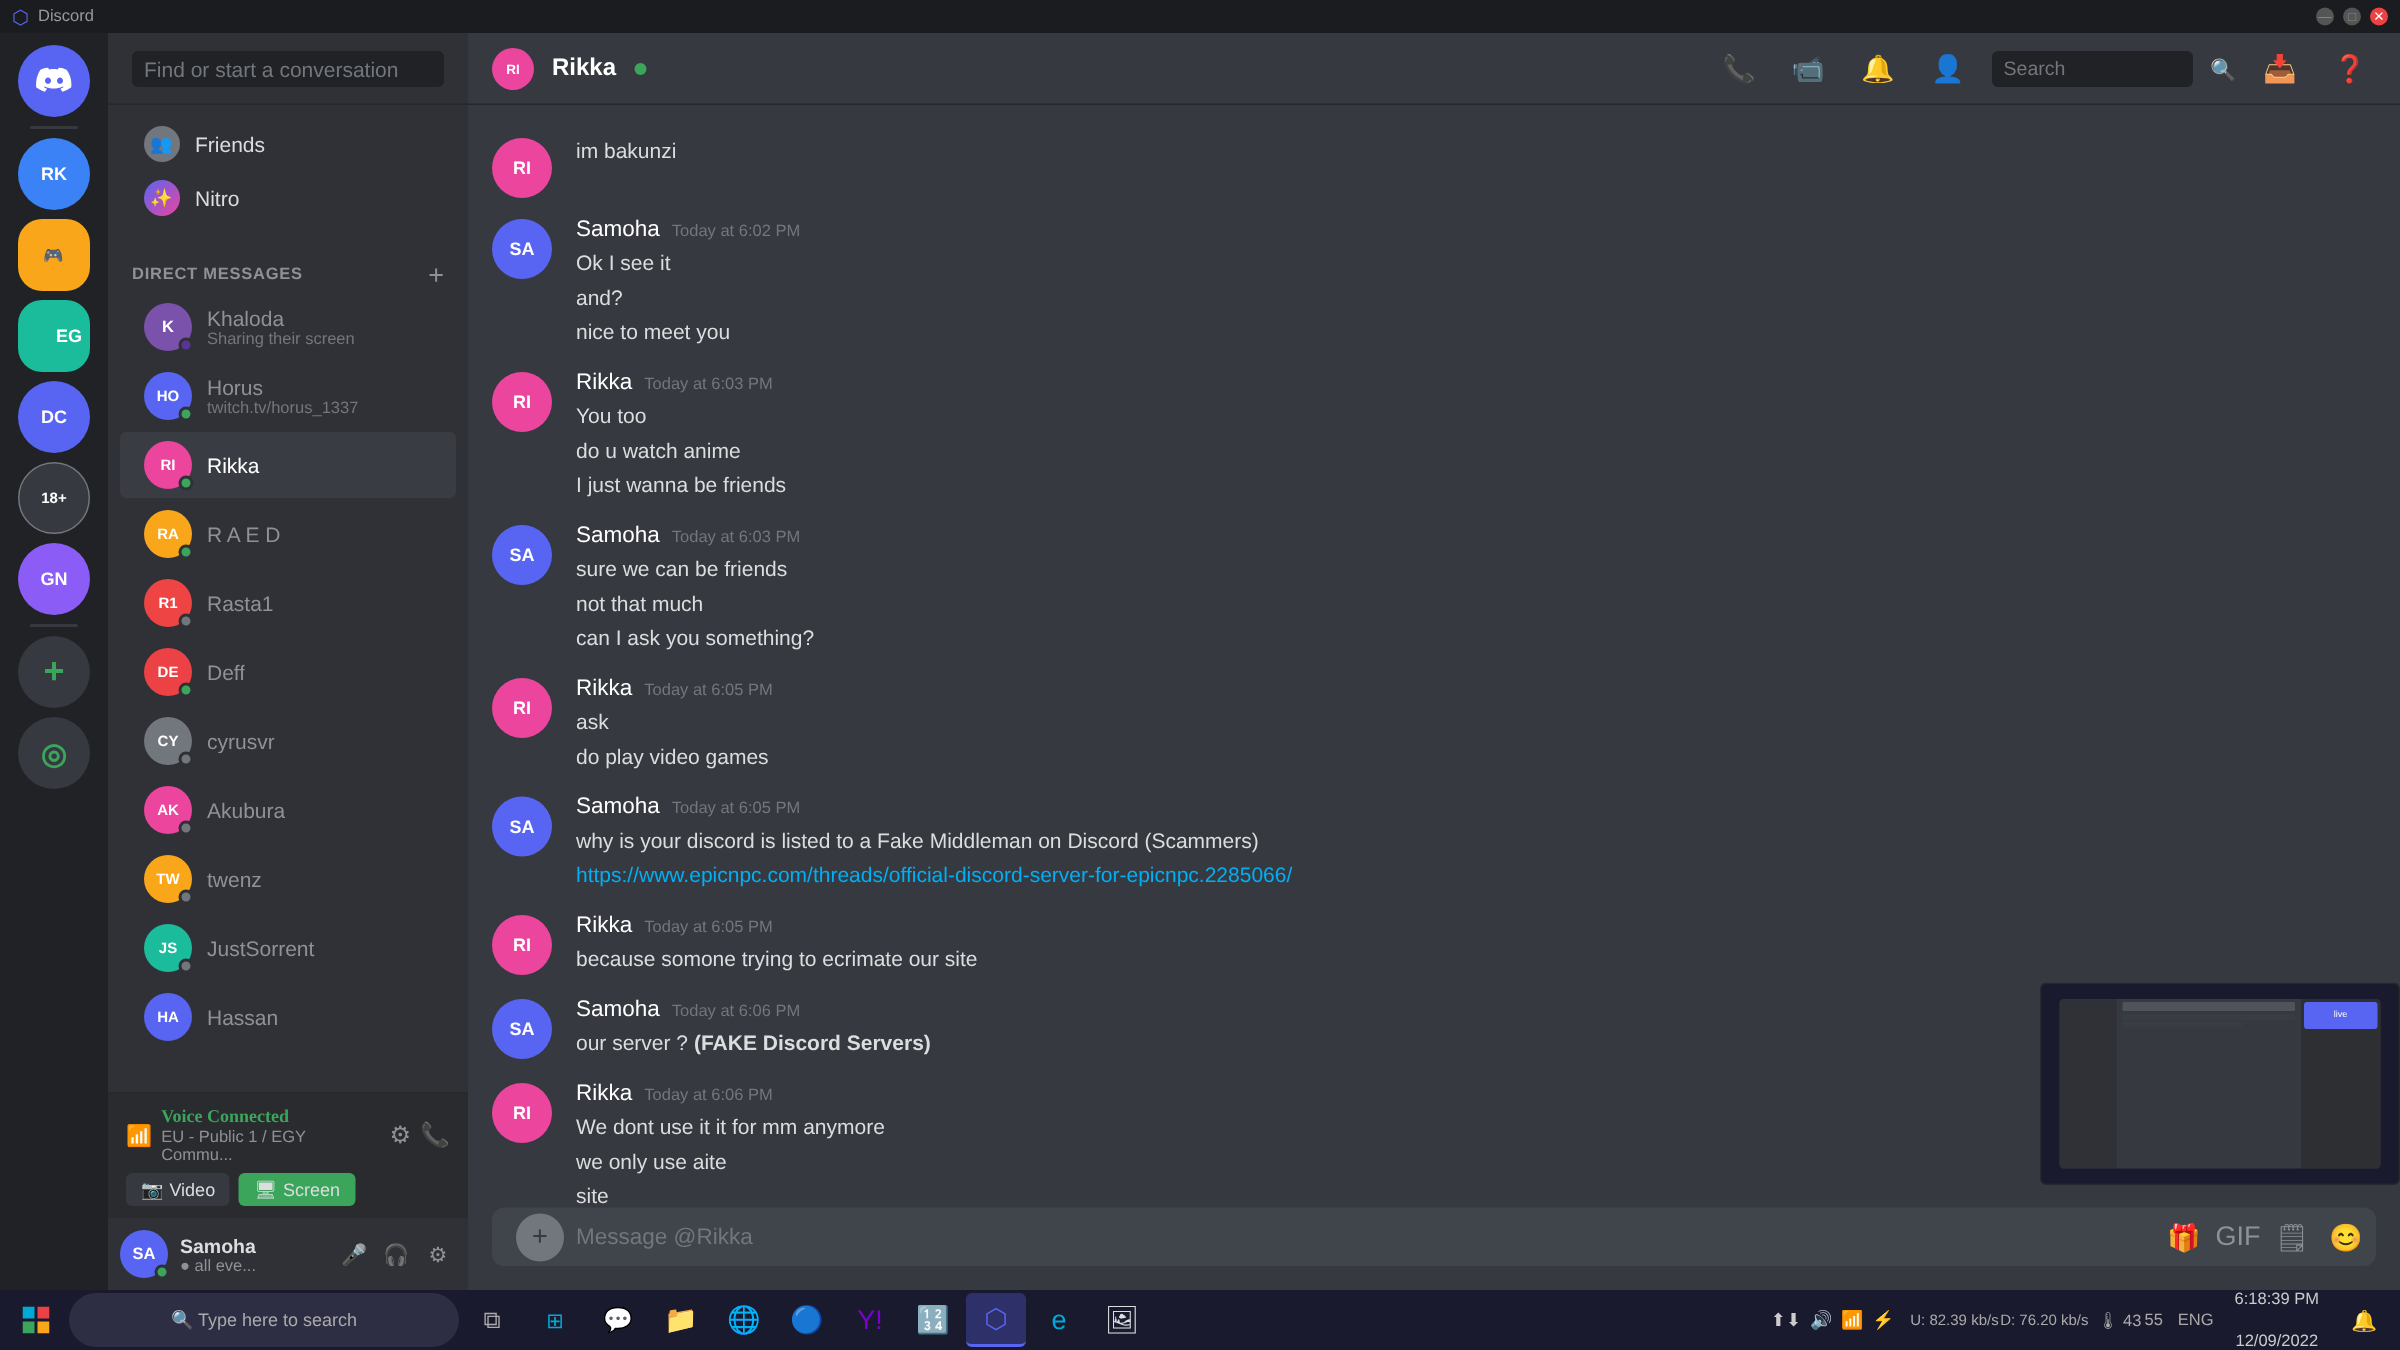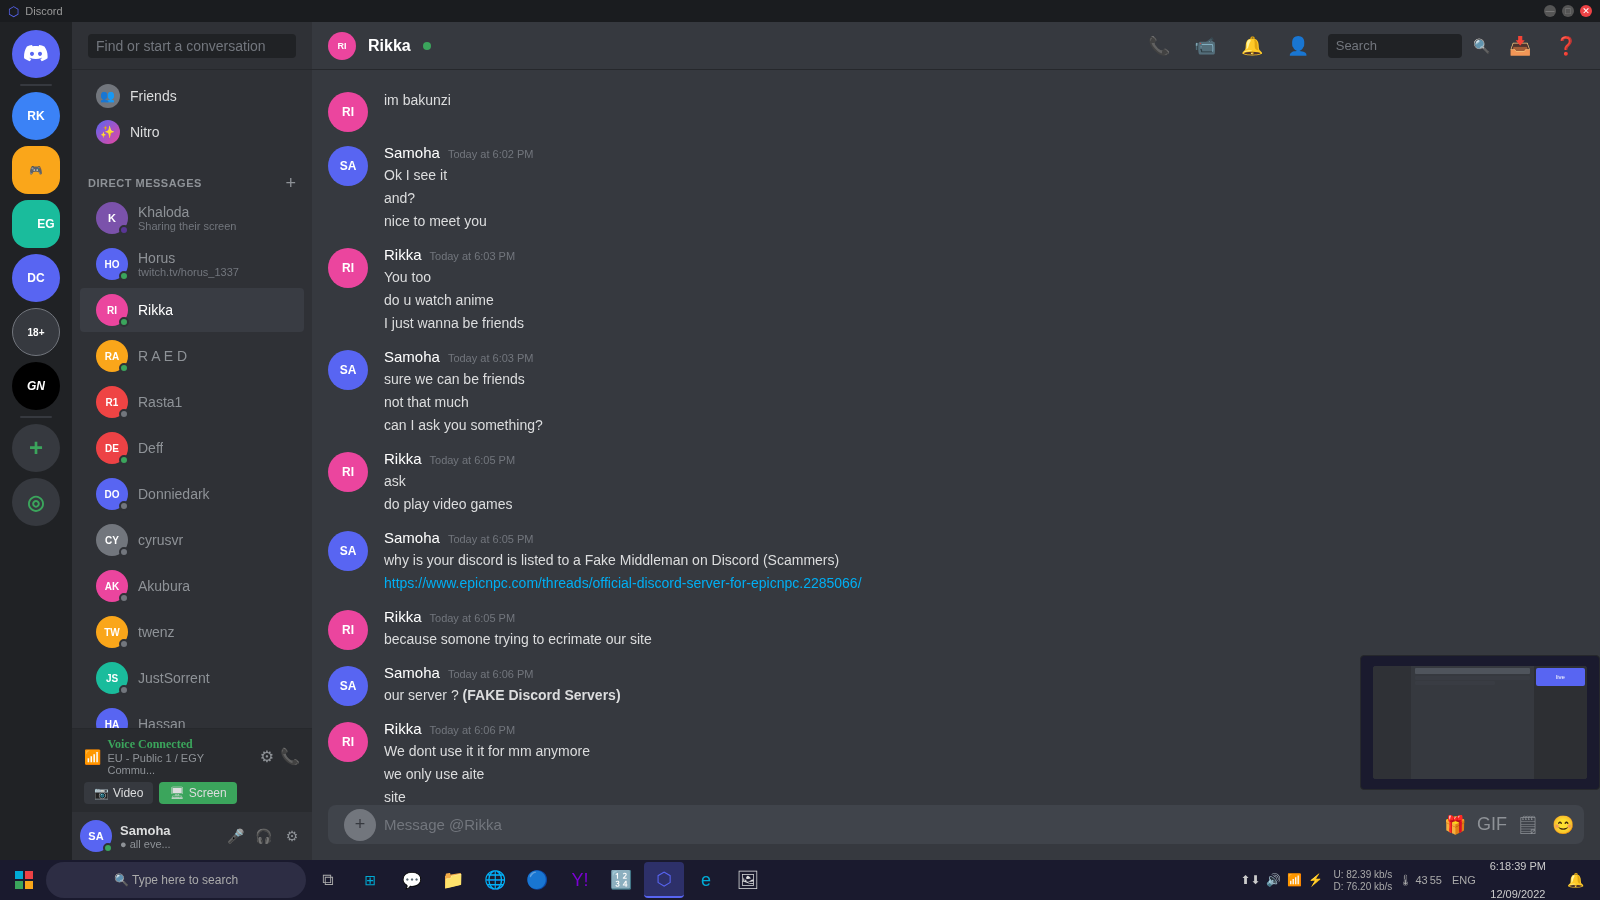--- a/index.html
+++ b/index.html
@@ -546,21 +546,21 @@
       min-width: 40px;
       display: flex;
       align-items: center;
       justify-content: center;
       cursor: pointer;
       border-radius: 4px;
       padding: 0 4px;
     }
     .taskbar-net-info {
       display: flex;
-      flex-direction: column;
+      flex-direction: row;
       align-items: flex-end;
       font-size: 10px;
       color: #aaa;
       gap: 1px;
     }
     .taskbar-clock {
       display: flex;
       flex-direction: column;
       align-items: center;
       font-size: 11px;
@@ -602,21 +602,21 @@
         <path d="M20.3 1.5C18.7.7 17 .2 15.2 0c-.2.4-.5.9-.6 1.3-2-.3-4-.3-5.9 0C8.5.9 8.2.4 8 0 6.2.2 4.5.7 2.9 1.5.4 5.5-.2 9.4.1 13.2c2 1.5 4 2.4 5.9 3 .5-.7.9-1.4 1.3-2.1-.7-.3-1.4-.6-2-1 .2-.1.3-.2.5-.4 3.9 1.8 8.1 1.8 12 0 .2.1.3.3.5.4-.6.4-1.3.7-2 1 .4.7.8 1.4 1.3 2.1 1.9-.6 3.9-1.5 5.9-3 .5-4.5-.7-8.4-3.1-11.7zM8 10.9c-1.1 0-2-.9-2-2.1s.9-2.1 2-2.1 2 .9 2 2.1-.9 2.1-2 2.1zm8 0c-1.1 0-2-.9-2-2.1s.9-2.1 2-2.1 2 .9 2 2.1-.9 2.1-2 2.1z"></path>
       </svg>
     </div>
     <div class="server-divider"></div>
 
     <div class="server-avatar" style="background:#3b82f6; font-size:12px;">RK</div>
     <div class="server-avatar" style="background:#faa61a; font-size:11px; border-radius:16px;">🎮</div>
     <div class="server-avatar" style="background:#1abc9c; font-size:12px; border-radius:16px;padding-left:20px;">EG</div>
     <div class="server-avatar" style="background:#5865f2; font-size:12px;">DC</div>
     <div class="server-avatar" style="background:#36393f; border:1px solid #72767d; font-size:10px;">18+</div>
-    <div class="server-avatar" style="background:#000000; font-size:12px;font-style:italic;">GN</div>
+    <div class="server-avatar" style="background:#8b5cf6; font-size:12px;">GN</div>
     <div class="server-divider"></div>
     <div class="server-icon add-server">+</div>
     <div class="server-icon discover" style="font-size:20px;">◎</div>
   </div>
 
   <div class="dm-sidebar">
     <div class="dm-search-box">
       <input class="dm-search-input" type="text" placeholder="Find or start a conversation" style="">
     </div>
 
@@ -693,29 +693,20 @@
       <div class="dm-item">
         <div class="dm-avatar relative" style="background:#ed4245; font-size:10px;">DE
           <div class="status-dot" style="background:#3ba55c;"></div>
         </div>
         <div class="dm-item-info">
           <span class="dm-name">Deff</span>
         </div>
 
       </div>
 
-      <div class="dm-item">
-        <div class="dm-avatar relative" style="background:#5865f2; font-size:10px;">DO
-          <div class="status-dot offline"></div>
-        </div>
-        <div class="dm-item-info">
-          <span class="dm-name">Donniedark</span>
-        </div>
-
-      </div>
 
       <div class="dm-item">
         <div class="dm-avatar relative" style="background:#72767d; font-size:10px;">CY
           <div class="status-dot offline"></div>
         </div>
         <div class="dm-item-info">
           <span class="dm-name">cyrusvr</span>
         </div>
 
       </div>

